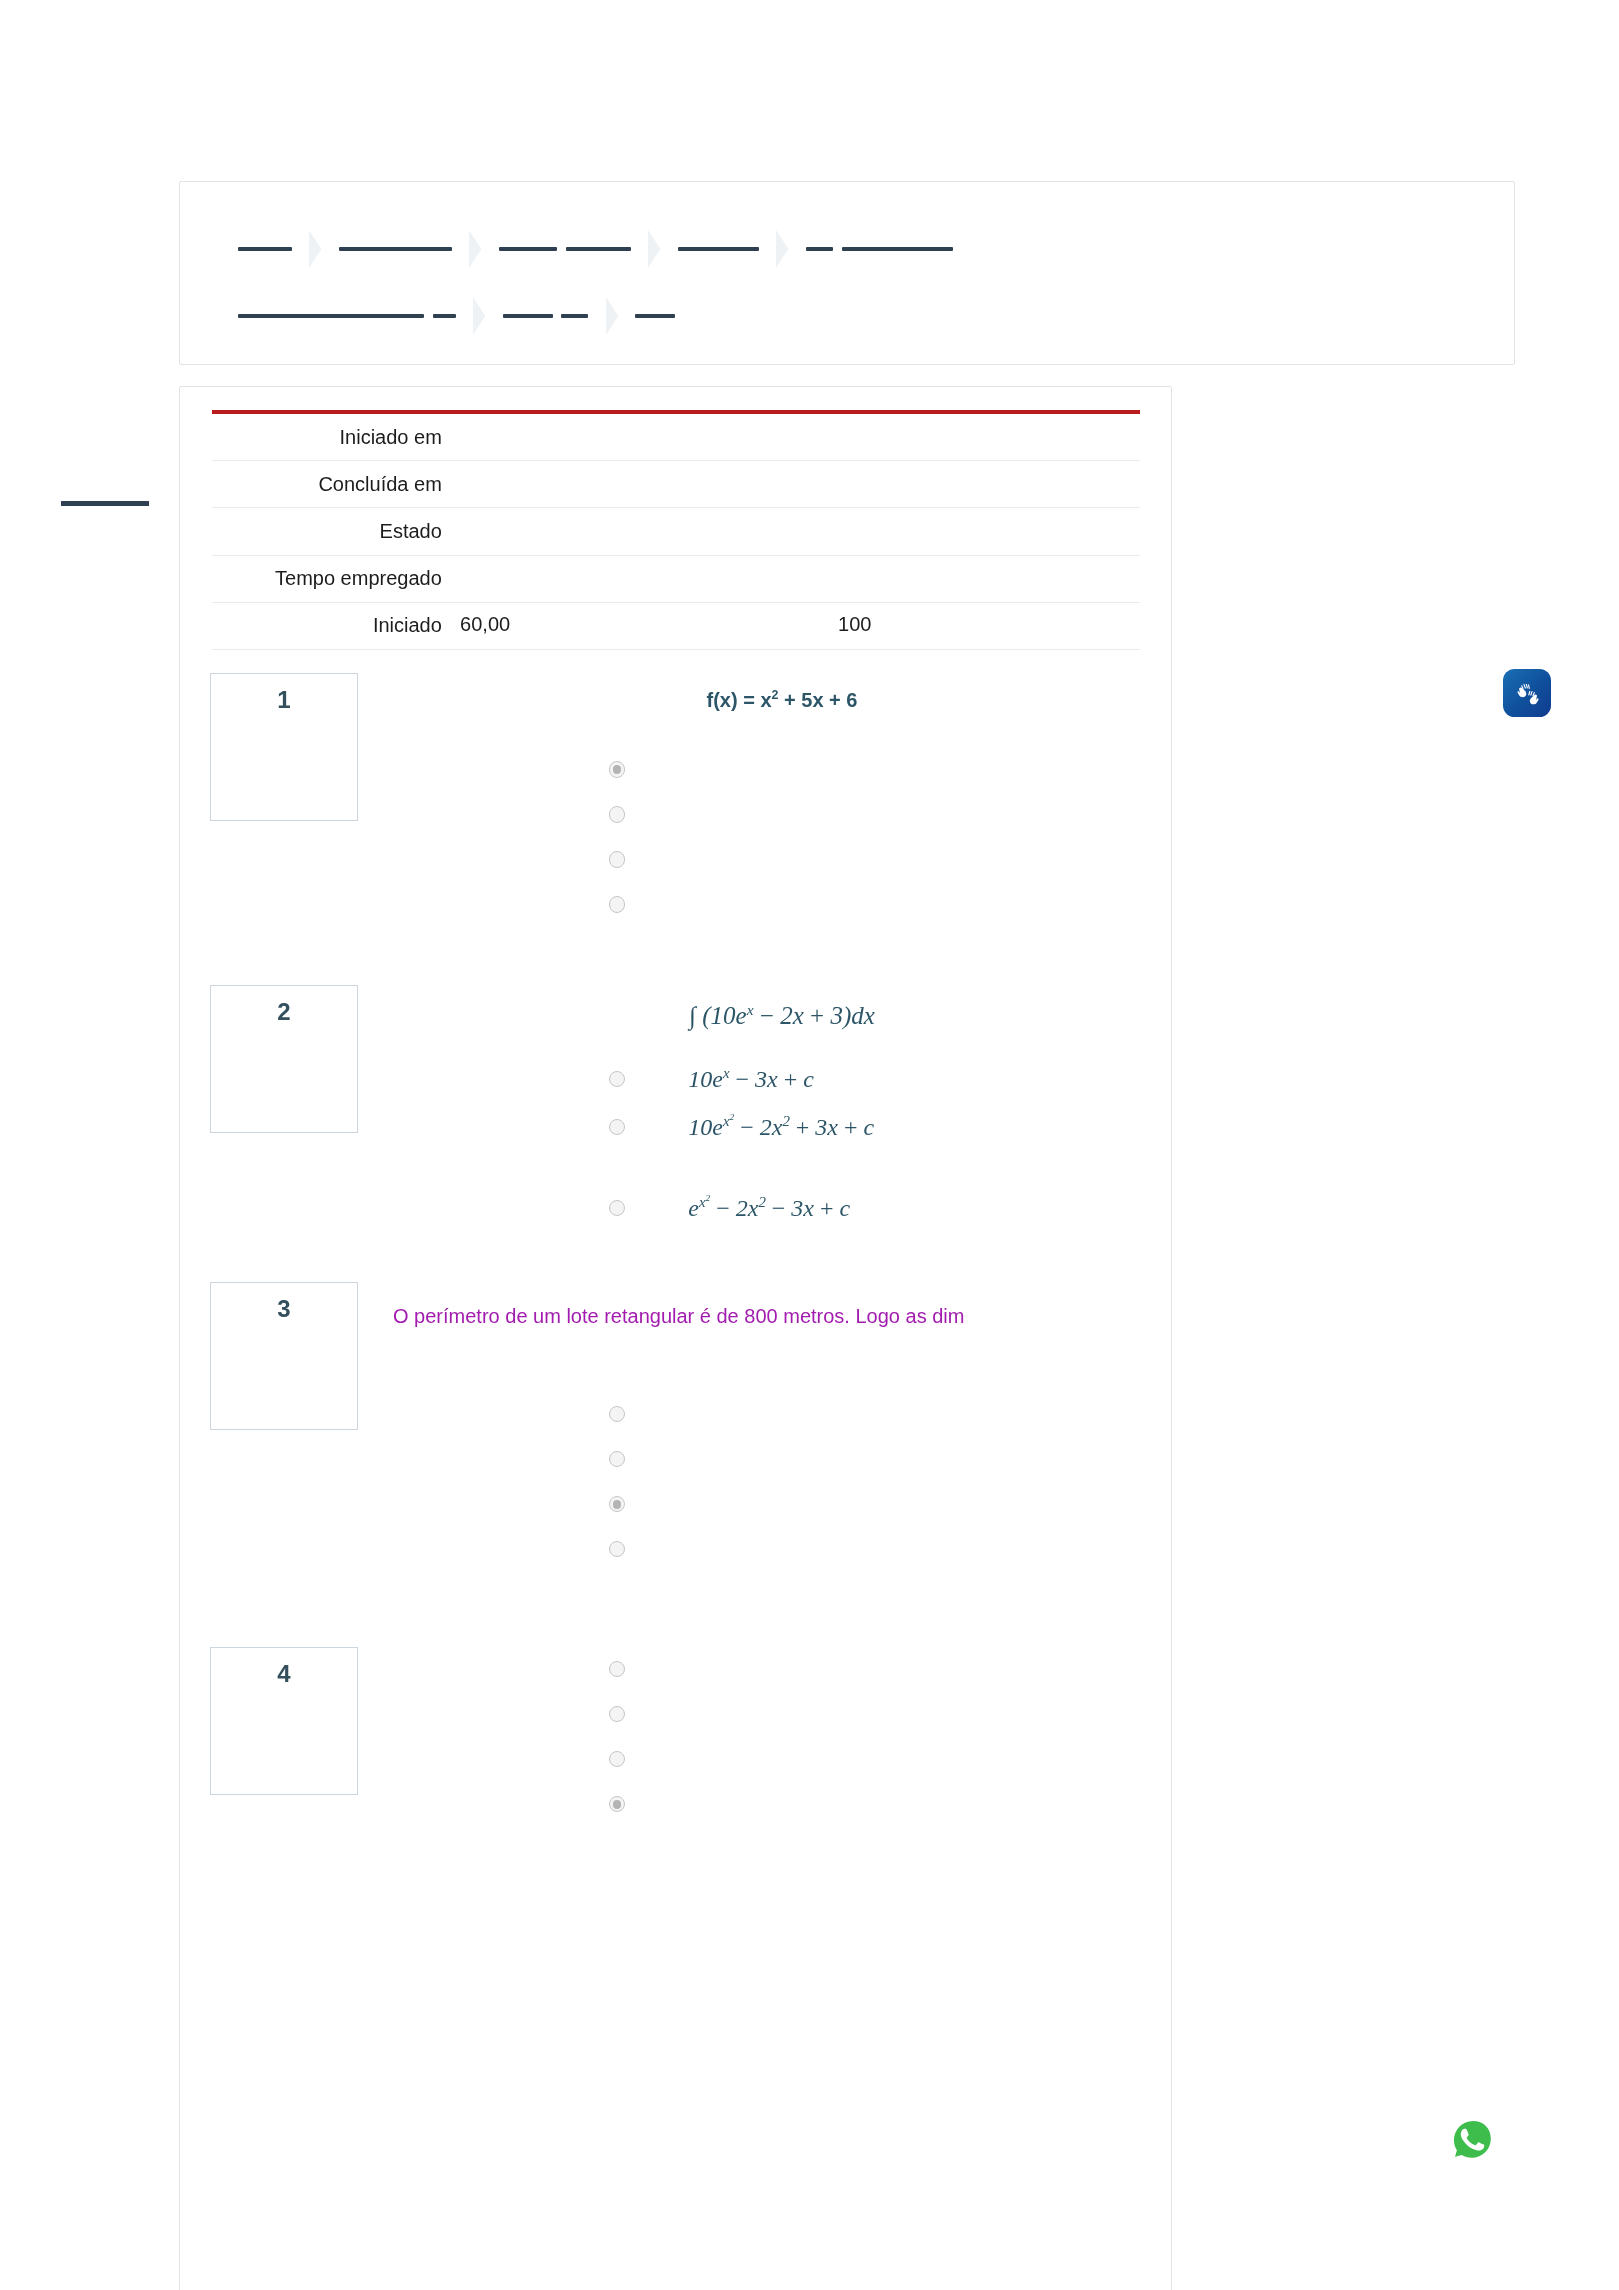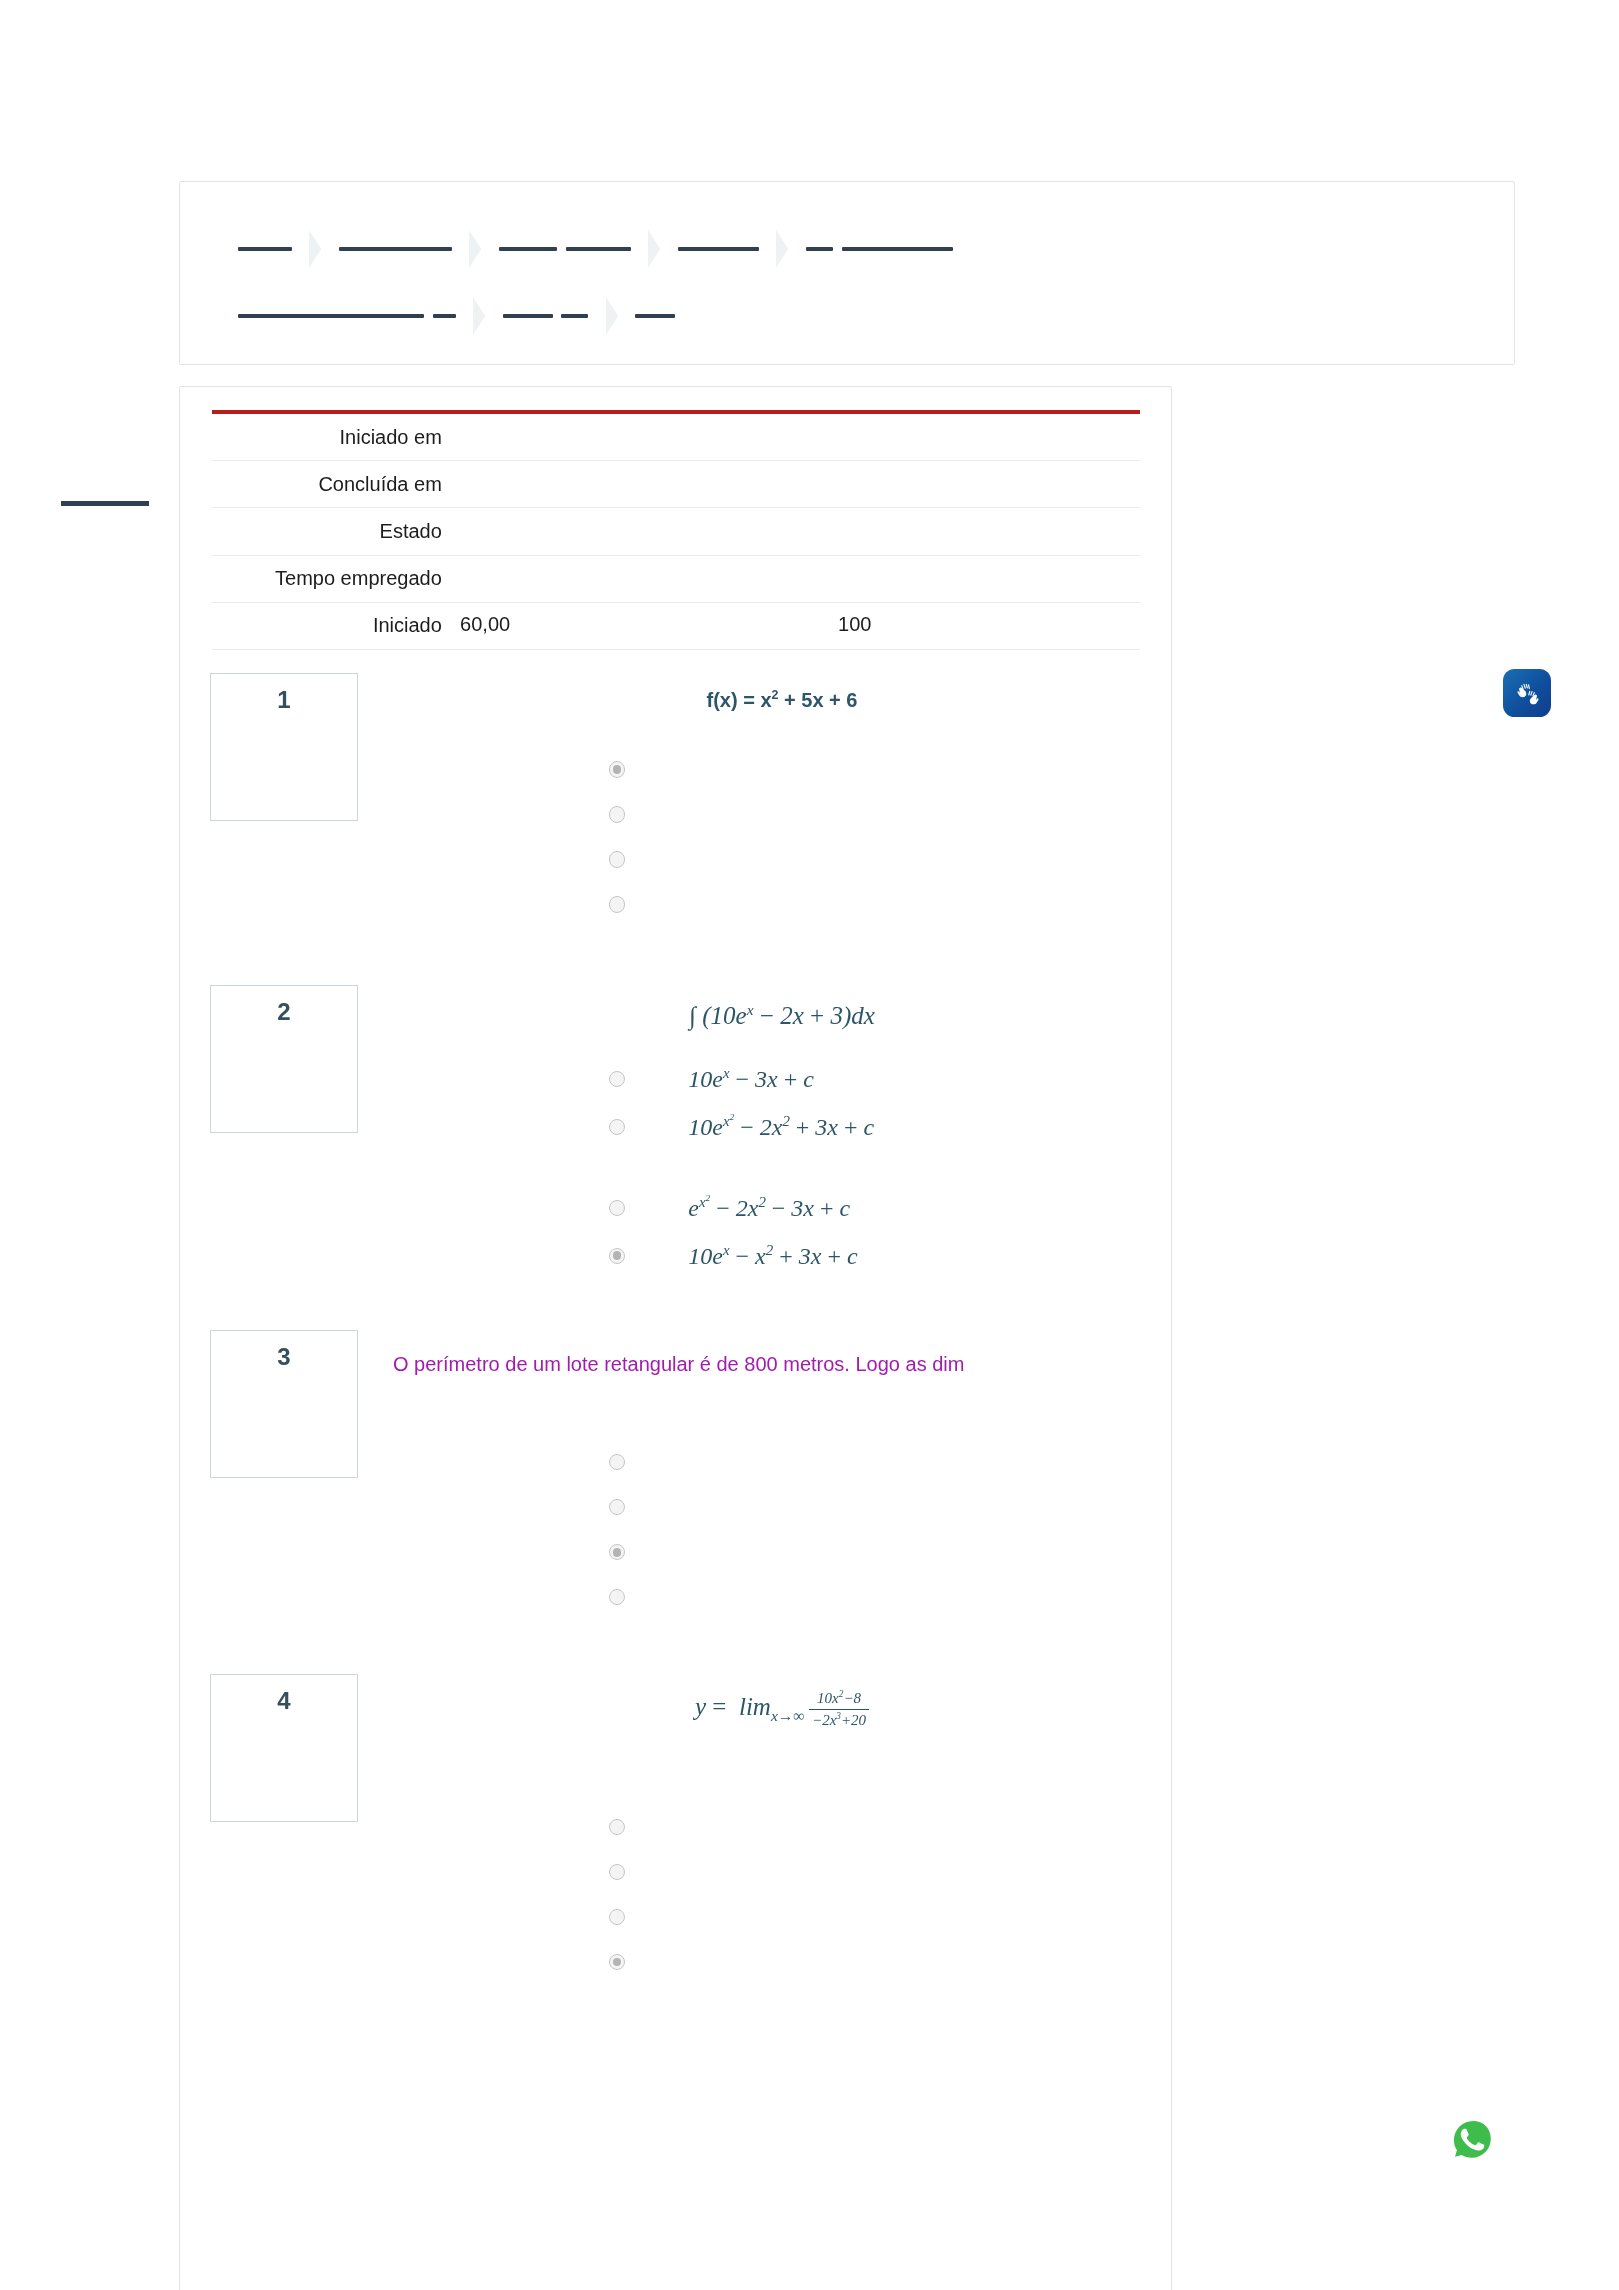--- a/index.html
+++ b/index.html
@@ -394,24 +394,20 @@
               <span class="opt-label">10e<sup>x</sup> <span class="up">−</span> 3x <span class="up">+</span> c</span>
             </label>
             <label class="option tall">
               <span class="radio"></span>
               <span class="opt-label">10e<sup>x<sup>2</sup></sup> <span class="up">−</span> 2x<sup>2</sup> <span class="up">+</span> 3x <span class="up">+</span> c</span>
             </label>
             <label class="option tall gap">
               <span class="radio"></span>
               <span class="opt-label">e<sup>x<sup>2</sup></sup> <span class="up">−</span> 2x<sup>2</sup> <span class="up">−</span> 3x <span class="up">+</span> c</span>
             </label>
-            <label class="option tall">
-              <span class="radio on"></span>
-              <span class="opt-label">10e<sup>x</sup> <span class="up">−</span> x<sup>2</sup> <span class="up">+</span> 3x <span class="up">+</span> c</span>
-            </label>
           </div>
         </div>
       </div>
       <div class="question" style="margin-top: 50px;">
         <div class="qnum-box">3</div>
         <div class="q-body">
           <div class="q-stem-left">O perímetro de um lote retangular é de 800 metros. Logo as dim</div>
           <div class="options" style="margin-top: 60px;">
             <label class="option">
               <span class="radio"></span>
@@ -428,21 +424,20 @@
             <label class="option">
               <span class="radio"></span>
               <span class="opt-label"></span>
             </label>
           </div>
         </div>
       </div>
       <div class="question" style="margin-top: 54px;">
         <div class="qnum-box">4</div>
         <div class="q-body">
-          <div class="q-stem-center"><span class="mathjax">y <span class="up">=</span>&nbsp; lim<sub style="font-size:.62em">x→∞</sub><span class="frac"><span class="num">10x<sup>2</sup>−8</span><span class="den">−2x<sup>3</sup>+20</span></span></span></div>
           <div class="options" style="margin-top: 75px;">
             <label class="option">
               <span class="radio"></span>
               <span class="opt-label"></span>
             </label>
             <label class="option">
               <span class="radio"></span>
               <span class="opt-label"></span>
             </label>
             <label class="option">

